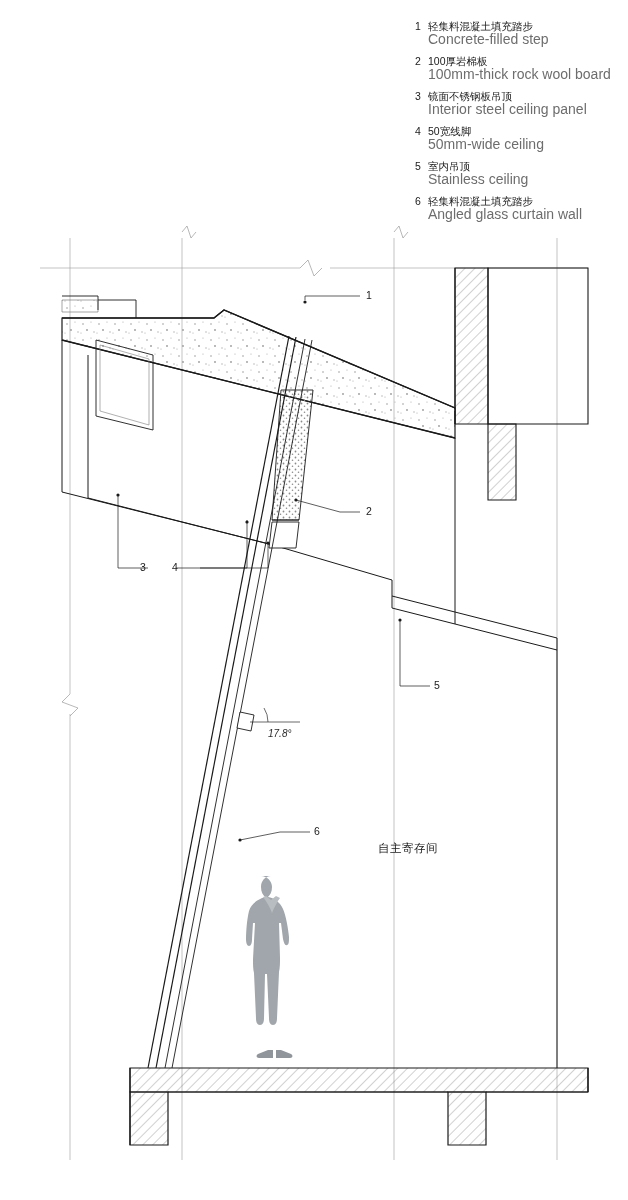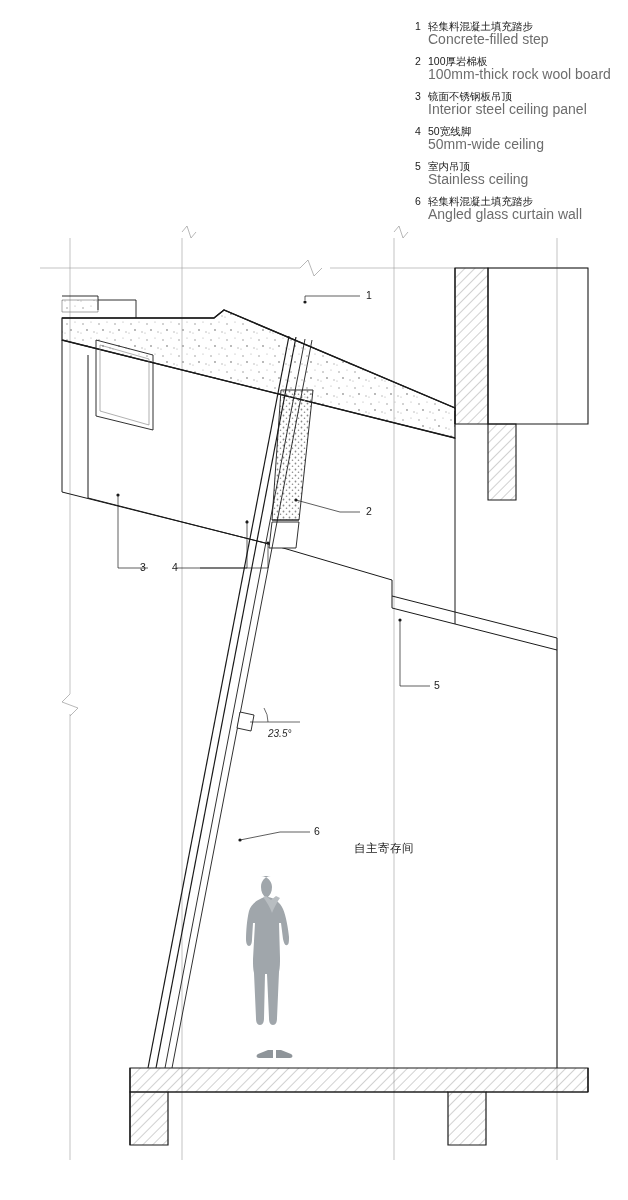--- a/index.html
+++ b/index.html
@@ -48,21 +48,21 @@
     white-space: nowrap;
   }
   .legend-en {
     font-size: 14px;
     line-height: 13px;
     color: #6d6d6d;
     white-space: nowrap;
   }
   .room-label {
     position: absolute;
-    left: 354px;
+    left: 378px;
     top: 841px;
     font-size: 11.5px;
     color: #1a1a1a;
     letter-spacing: 0.5px;
   }
   .angle-label {
     position: absolute;
     left: 268px;
     top: 728px;
     font-size: 10px;
@@ -274,16 +274,16 @@
     </g>
   </svg>
 
   <div class="callout-num" style="left:366px; top:289px;">1</div>
   <div class="callout-num" style="left:366px; top:505px;">2</div>
   <div class="callout-num" style="left:140px; top:561px;">3</div>
   <div class="callout-num" style="left:172px; top:561px;">4</div>
   <div class="callout-num" style="left:434px; top:679px;">5</div>
   <div class="callout-num" style="left:314px; top:825px;">6</div>
 
-  <div class="angle-label">23.5°</div>
+  <div class="angle-label">17.8°</div>
   <div class="room-label">自主寄存间</div>
 
 </div>
 
 </body></html>

